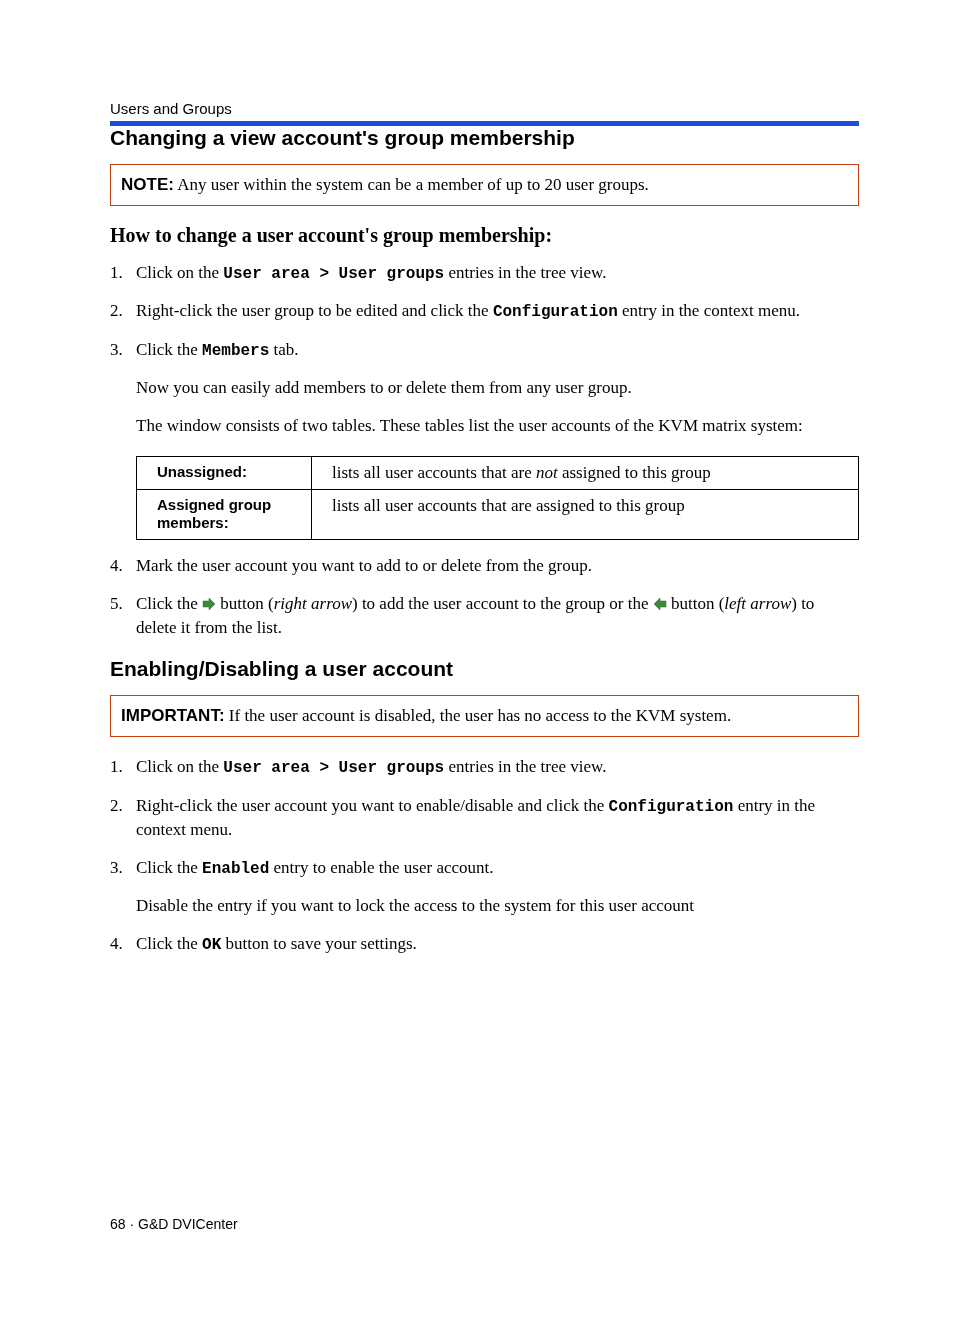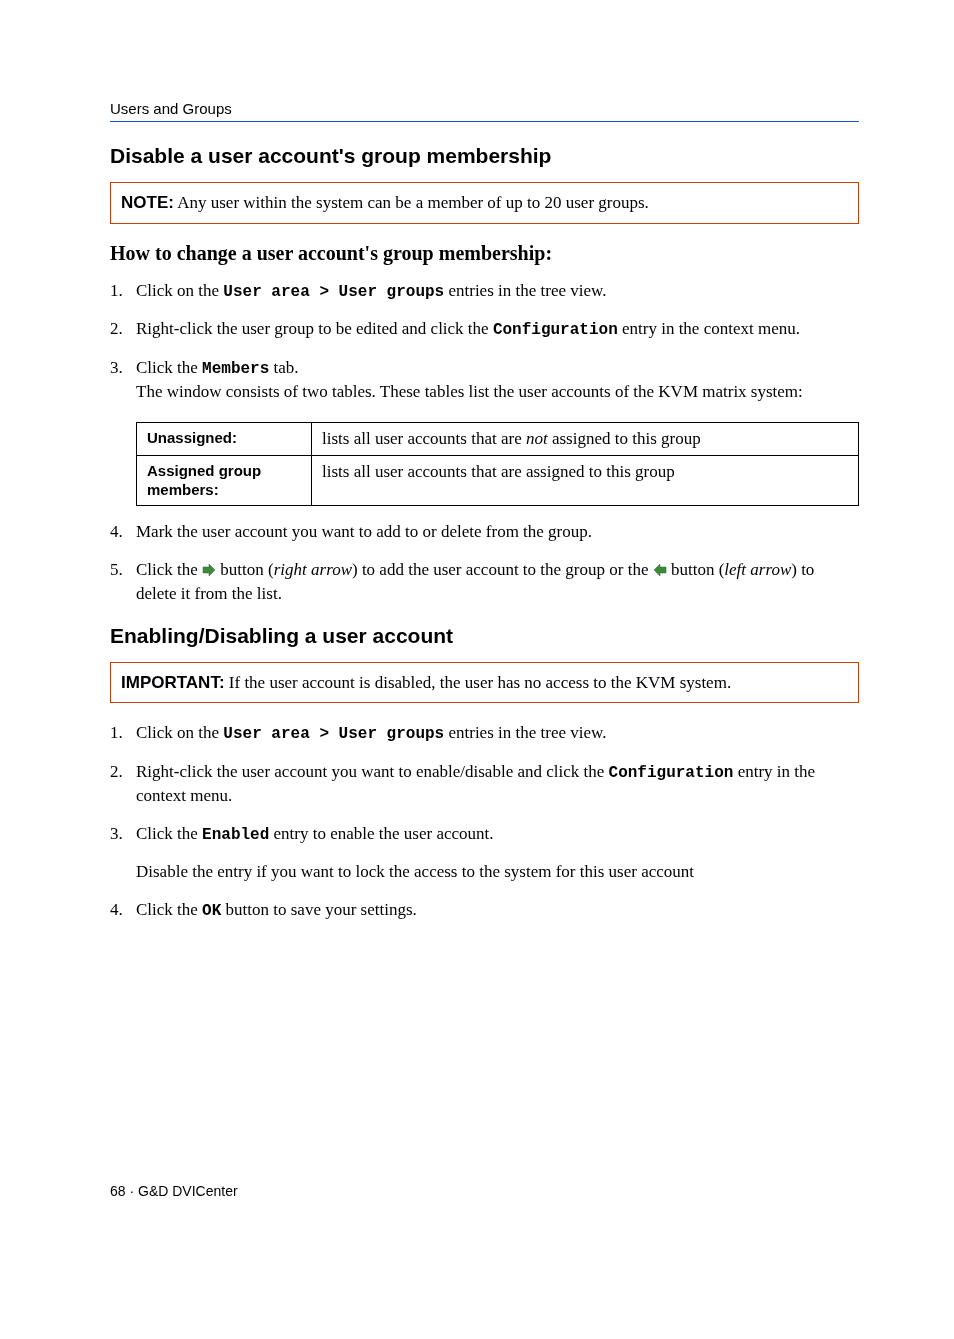--- a/index.html
+++ b/index.html
@@ -10,23 +10,22 @@
     font-family: Georgia, 'Times New Roman', serif;
     color: #000;
     width: 954px;
   }
   .page {
     padding: 100px 95px 60px 110px;
   }
   .running-head {
     font-family: Arial, Helvetica, sans-serif;
     font-size: 15px;
-    border-bottom: 1px solid #1d4ed8;
+    border-bottom: 5px solid #1d4ed8;
     padding-bottom: 4px;
-    margin-bottom: 22px;
   }
   .h2 {
     font-family: Arial, Helvetica, sans-serif;
     font-weight: bold;
     font-size: 21px;
     margin: 0 0 14px 0;
   }
   .note-box {
     border: 1px solid #c2410c;
     padding: 8px 10px;
@@ -74,21 +73,21 @@
     margin: 0 0 14px 0;
   }
   table.defs {
     border-collapse: collapse;
     width: 100%;
     margin: 0 0 14px 26px;
     width: calc(100% - 26px);
   }
   table.defs td {
     border: 1px solid #000;
-    padding: 6px 10px;
+    padding: 6px 20px;
     font-size: 17px;
     vertical-align: top;
   }
   table.defs td.term {
     font-family: Arial, Helvetica, sans-serif;
     font-weight: bold;
     font-size: 15px;
     width: 175px;
     line-height: 1.25;
   }
@@ -106,37 +105,38 @@
   }
   .footer .pn { font-weight: normal; }
 </style>
 </head>
 <body>
 
 <div class="page">
 
   <div class="running-head">Users and Groups</div>
 
-  <div class="h2">Disable a user account's group membership</div>
+  <div class="h2">Changing a view account's group membership</div>
 
   <div class="note-box">
     <span class="note-label">NOTE:</span><span> Any user within the system can be a member of up to 20 user groups.</span>
   </div>
 
   <div class="howto">How to change a user account's group membership:</div>
 
   <ol class="steps">
     <li>
       <span>Click on the </span><span class="sans-bold">User area &gt; User groups</span><span> entries in the tree view.</span>
     </li>
     <li>
       <span>Right-click the user group to be edited and click the </span><span class="sans-bold">Configuration</span><span> entry in the context menu.</span>
     </li>
     <li>
       <span>Click the </span><span class="sans-bold">Members</span><span> tab.</span>
+      <div class="para" style="margin-top:14px">Now you can easily add members to or delete them from any user group.</div>
       <div class="para">The window consists of two tables. These tables list the user accounts of the KVM matrix system:</div>
     </li>
   </ol>
 
   <table class="defs">
     <tbody>
         <tr>
       <td class="term">Unassigned:</td>
       <td>
         <span>lists all user accounts that are </span><span class="italic">not</span><span> assigned to this group</span>

